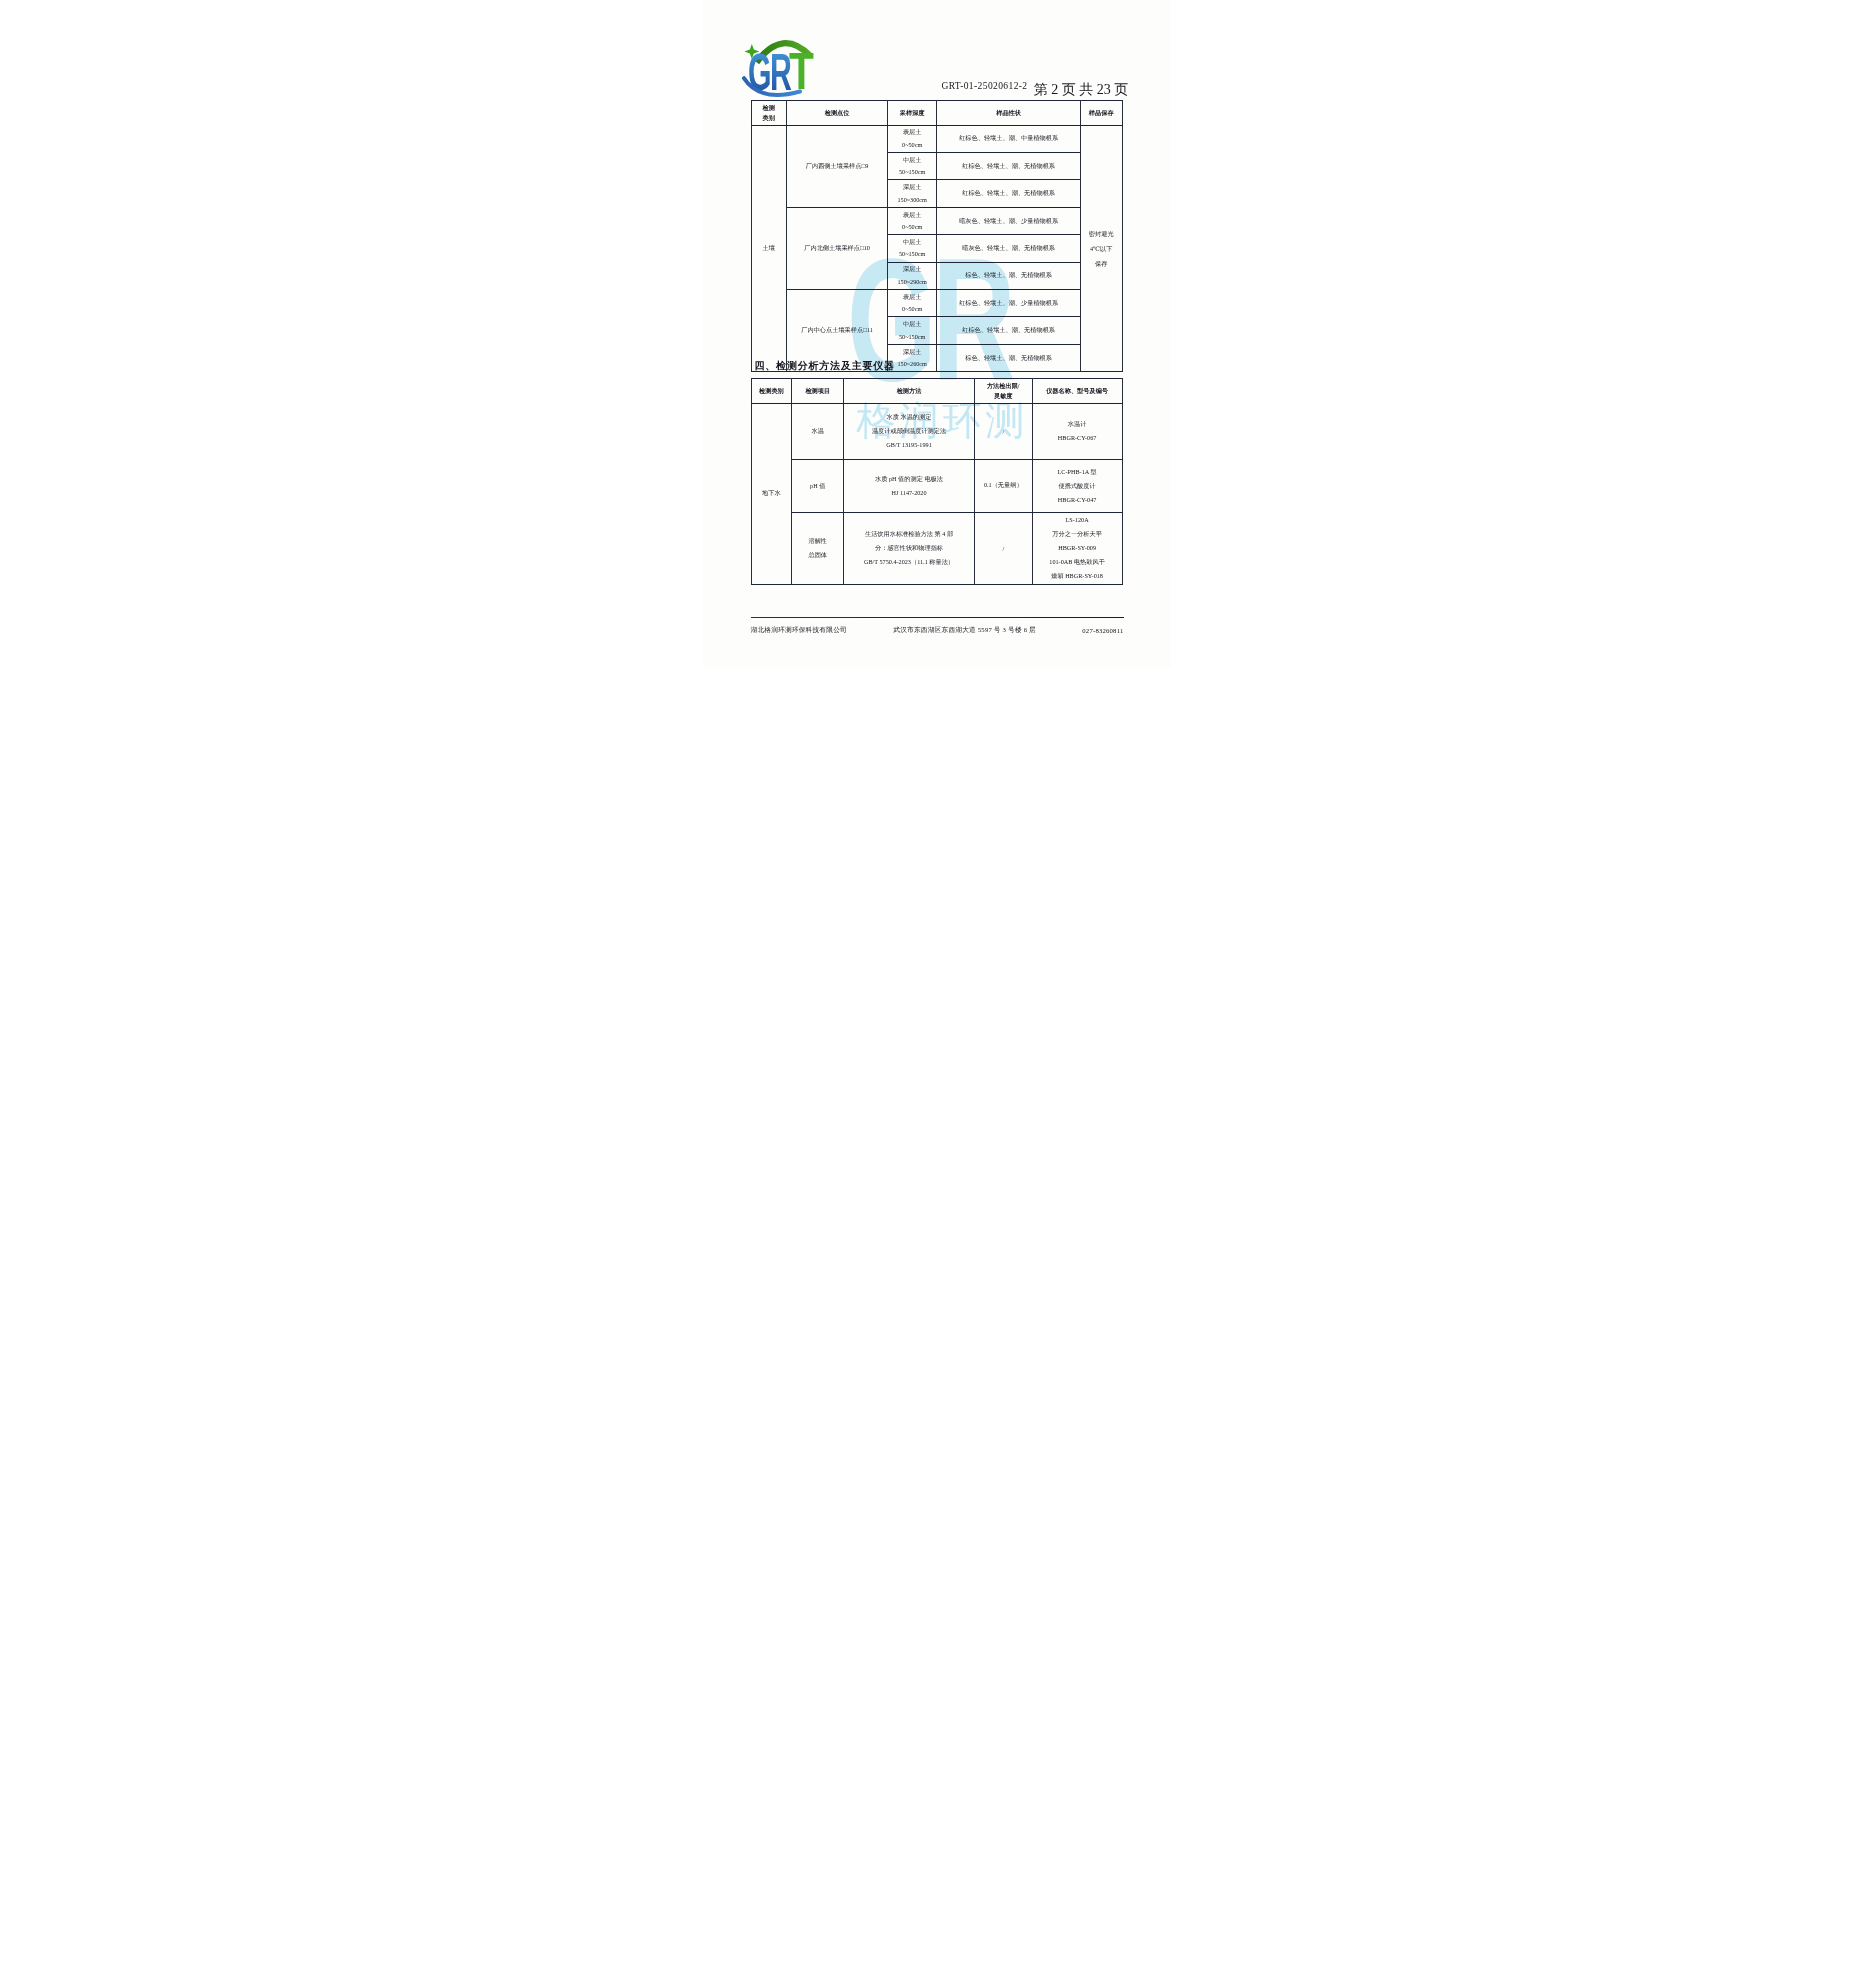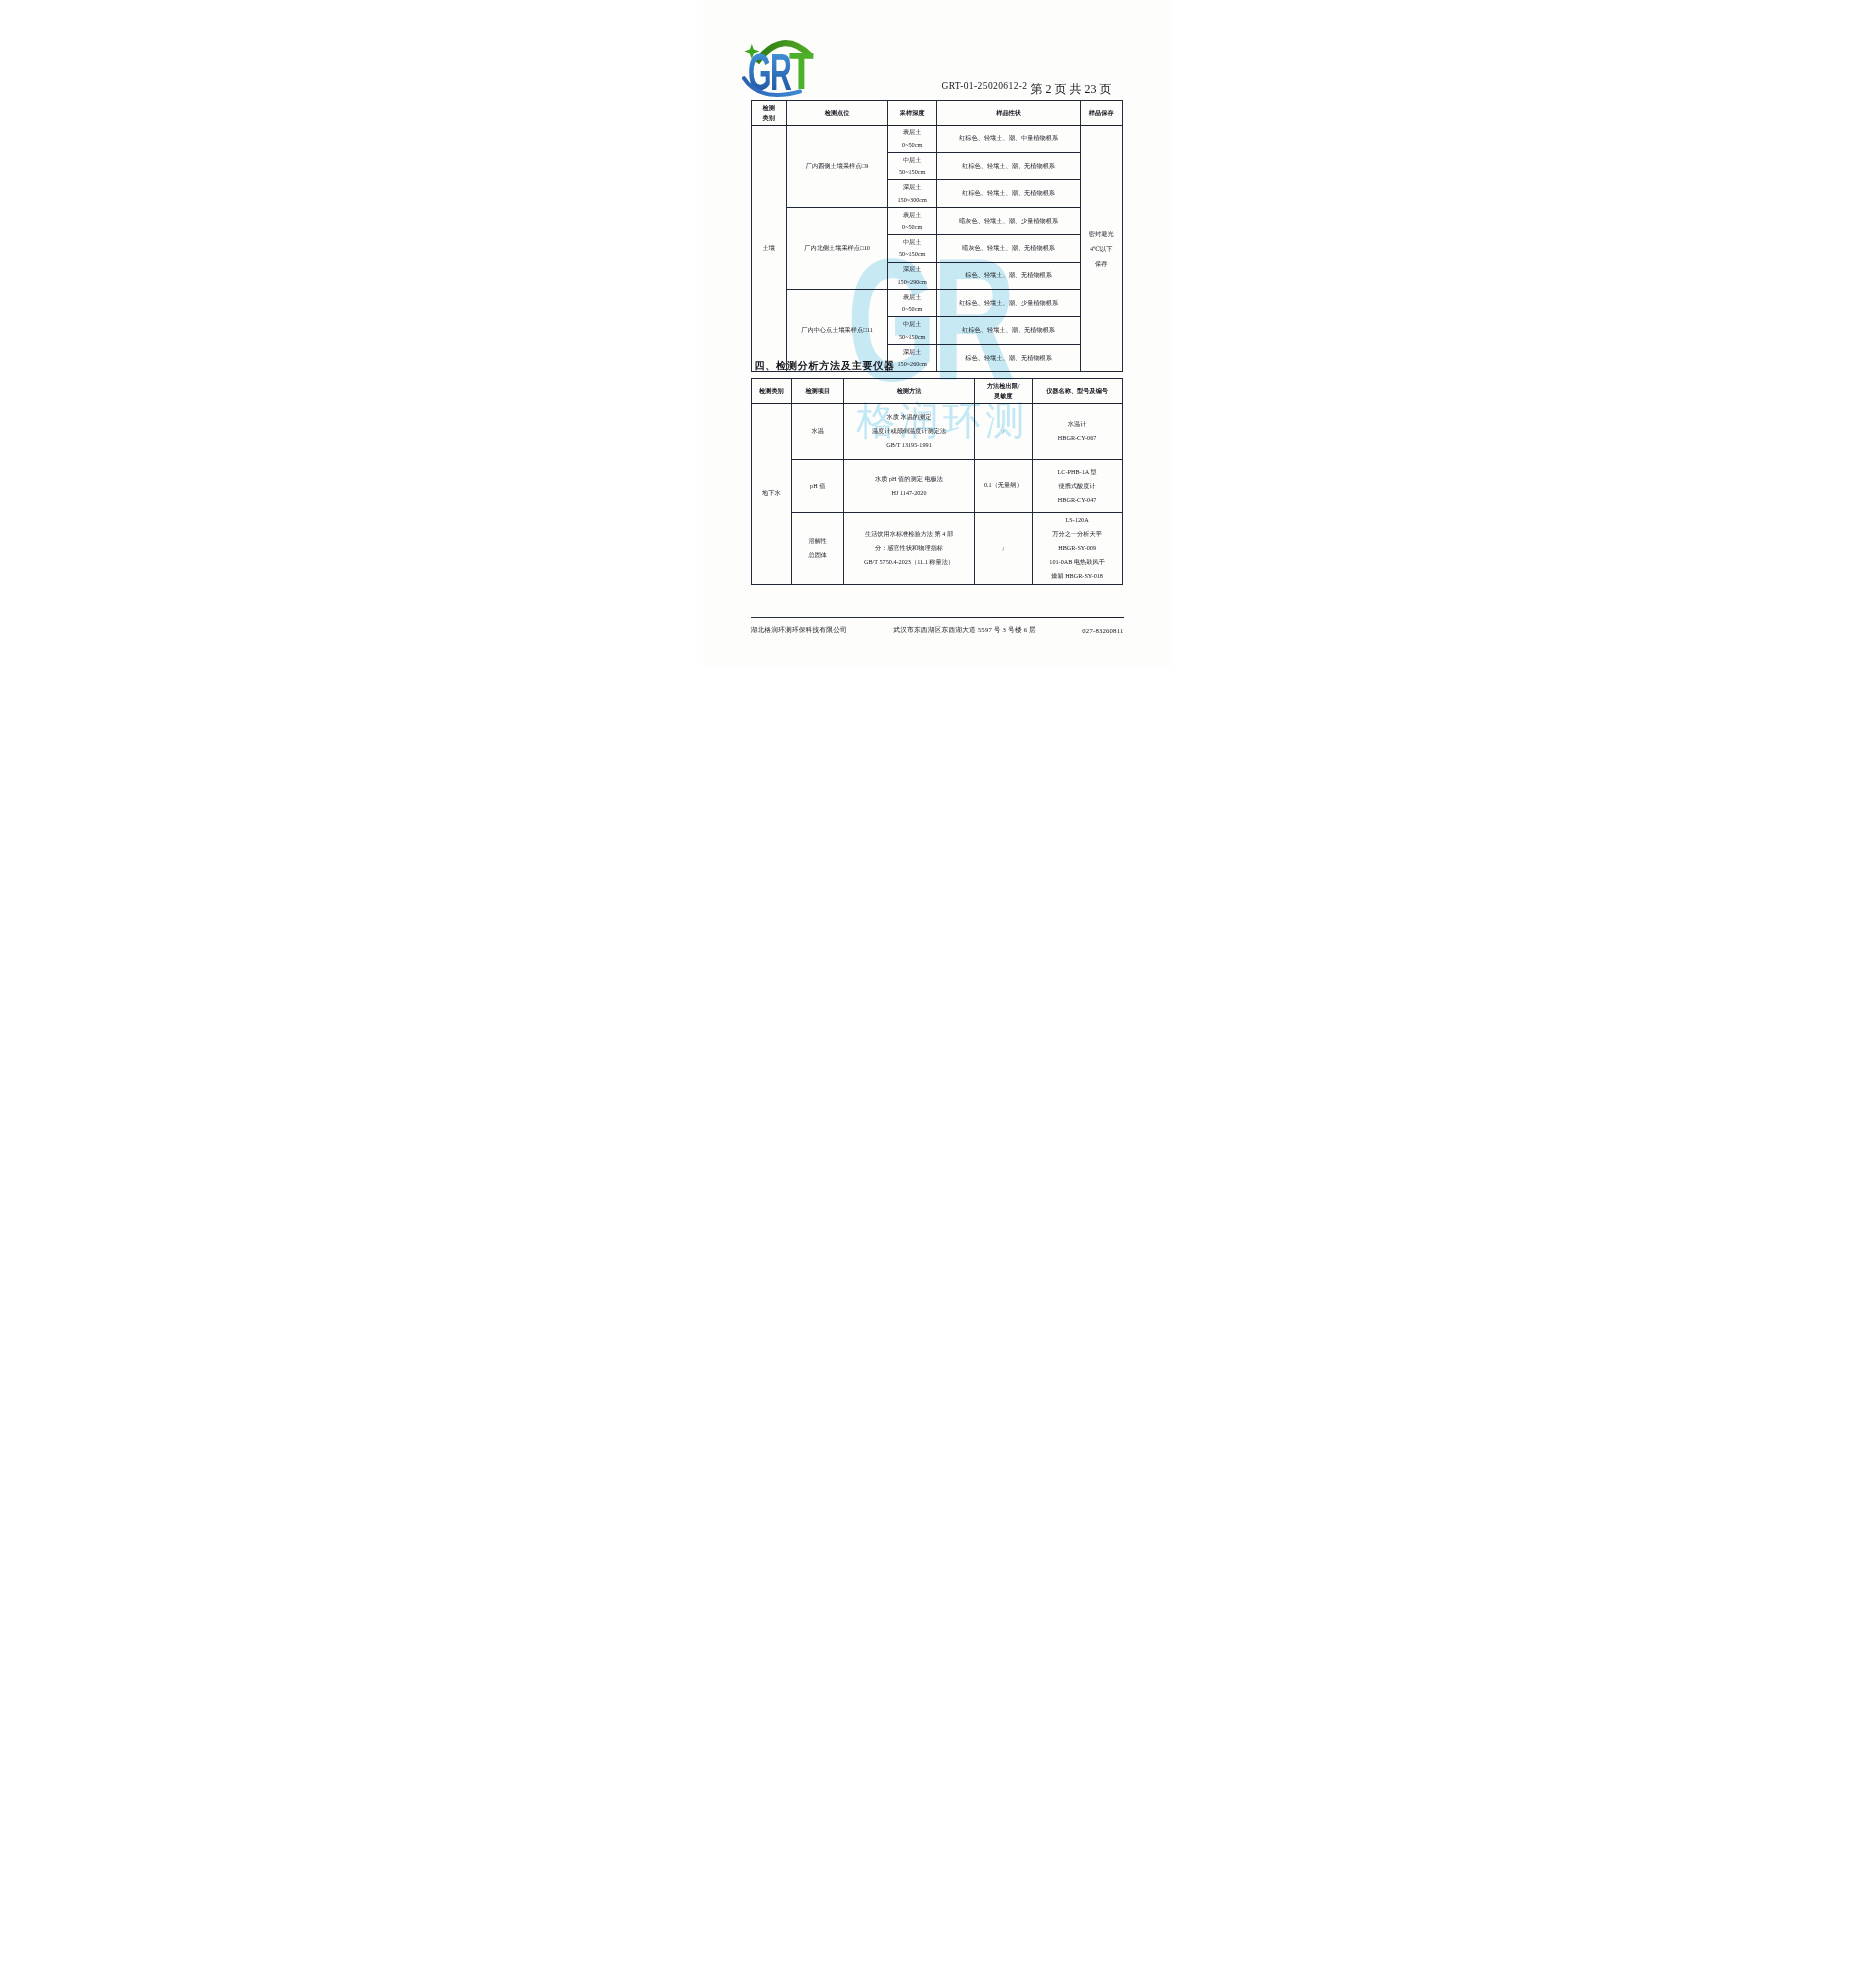--- a/index.html
+++ b/index.html
@@ -6,22 +6,22 @@
   html,body { margin:0; padding:0; background:#ffffff; }
   body { font-family:"Liberation Serif","DejaVu Serif",serif; color:#16161e; }
 
   .page { position:relative; width:468px; height:668px; margin:0 auto;
           background:#fdfdfc; overflow:hidden; }
 
   
   .logo { position:absolute; left:37px; top:33px; width:79px; height:68px; z-index:2; }
   .doc-number { position:absolute; left:150px; top:81px; width:175px; text-align:right;
                 font-size:9.5px; letter-spacing:0.4px; z-index:2; }
-  .page-info  { position:absolute; left:321px; top:81px; width:95px; text-align:center;
-                font-size:12px; z-index:2; }
+  .page-info  { position:absolute; left:331px; top:81px; width:95px; text-align:center;
+                font-size:14px; z-index:2; }
 
   
   .watermark { position:absolute; inset:0; z-index:0; pointer-events:none; }
   .wm-letters { position:absolute; left:144px; top:232px; line-height:1;
                 font-family:"Liberation Sans","DejaVu Sans",sans-serif; font-weight:bold;
                 font-size:175px; letter-spacing:-7.1px; color:rgba(125,206,233,0.42);
                 transform:scaleX(0.66); transform-origin:left top; }
   .wm-cn { position:absolute; left:154px; top:401px; line-height:1;
            font-family:"Liberation Sans","DejaVu Sans",sans-serif; font-weight:normal;
            font-size:39px; letter-spacing:4px; color:rgba(134,211,235,0.50); }

